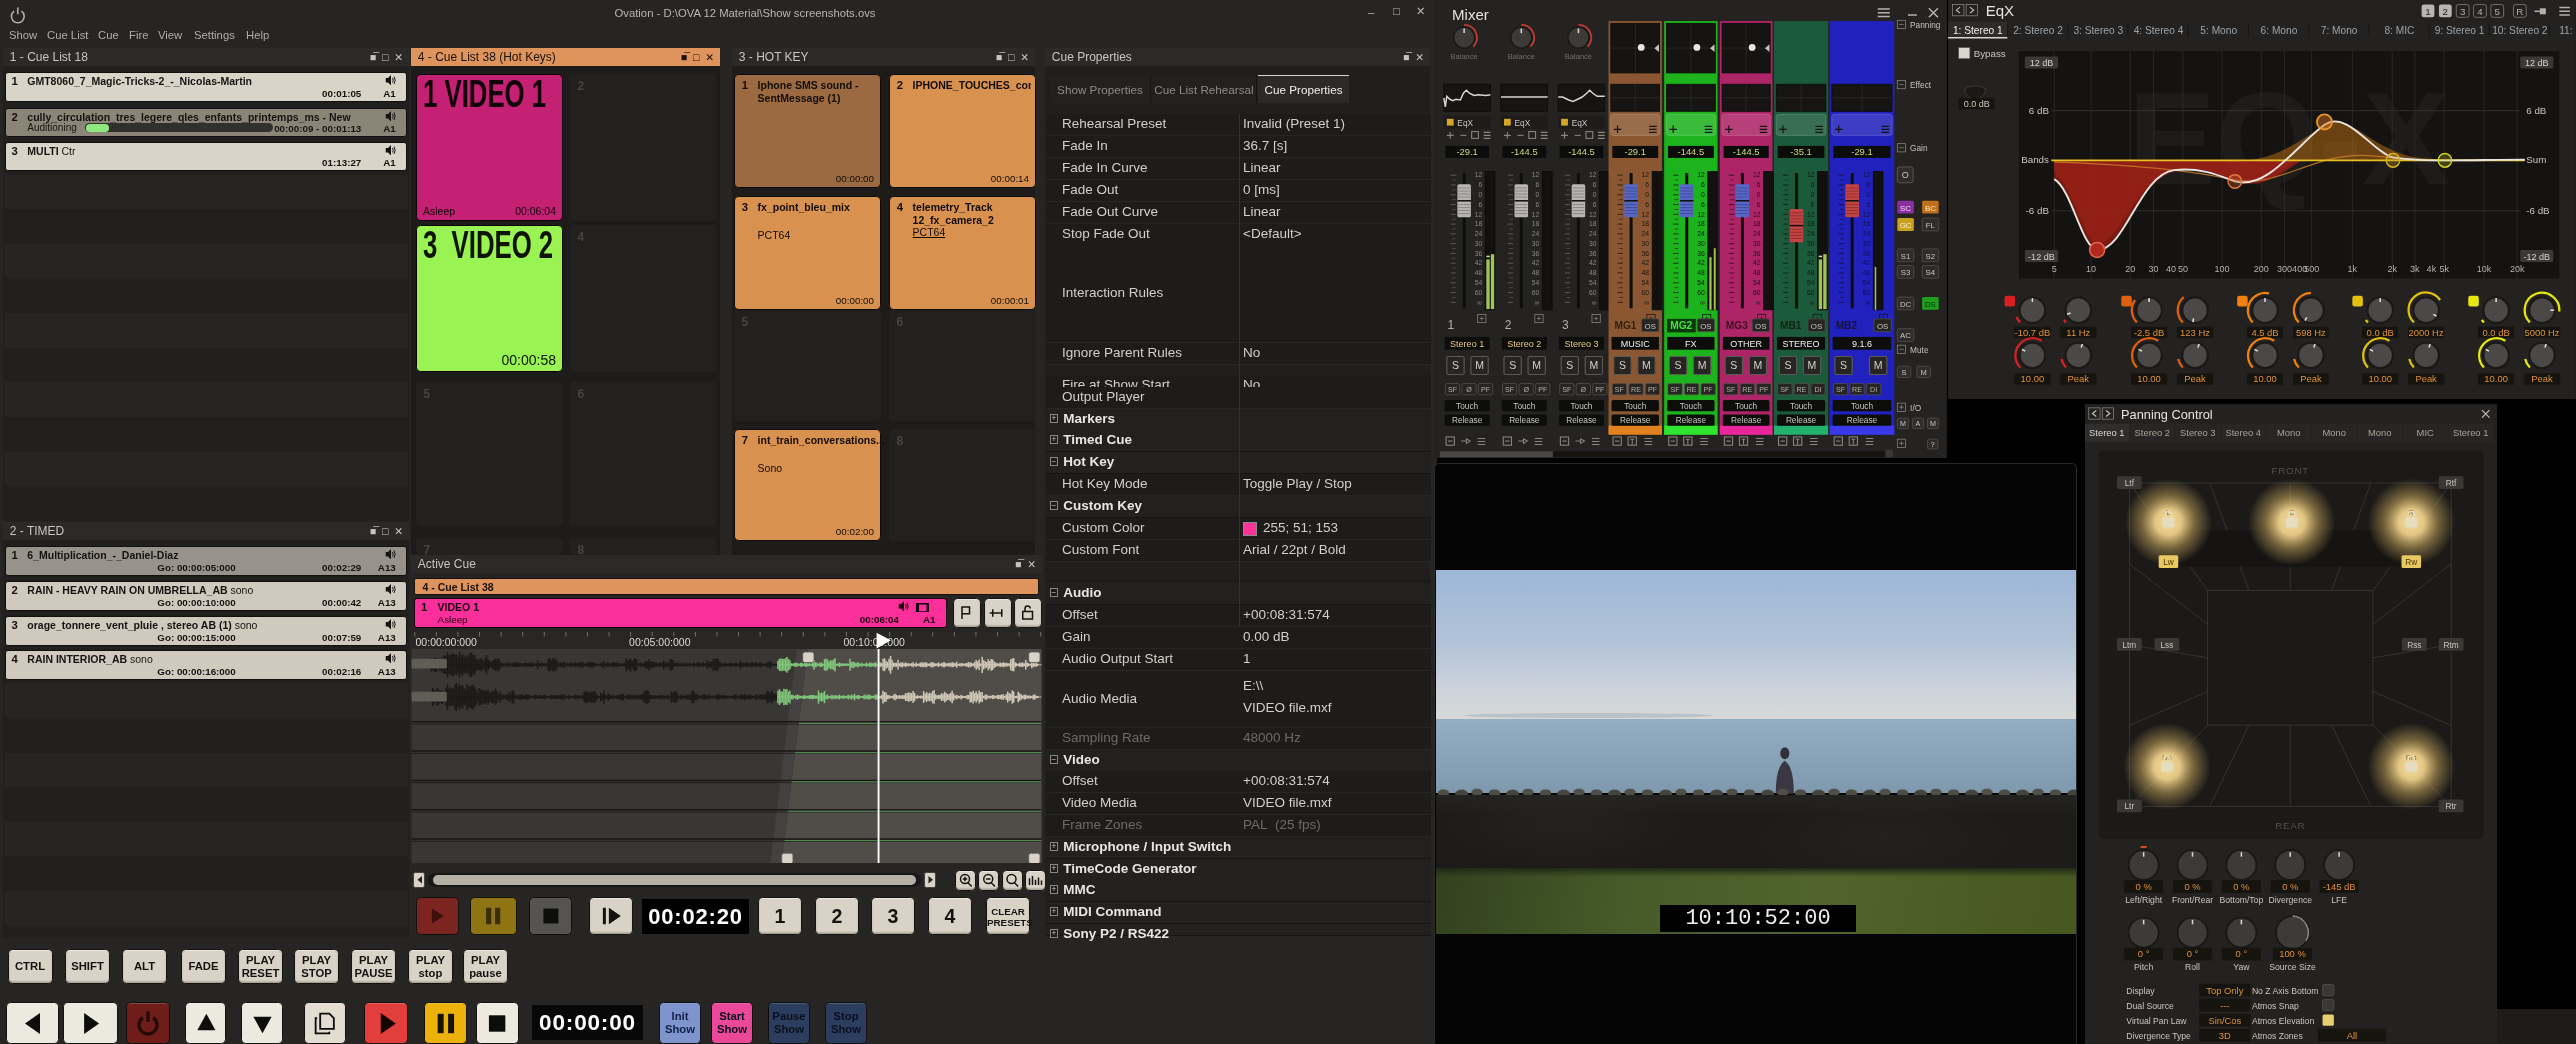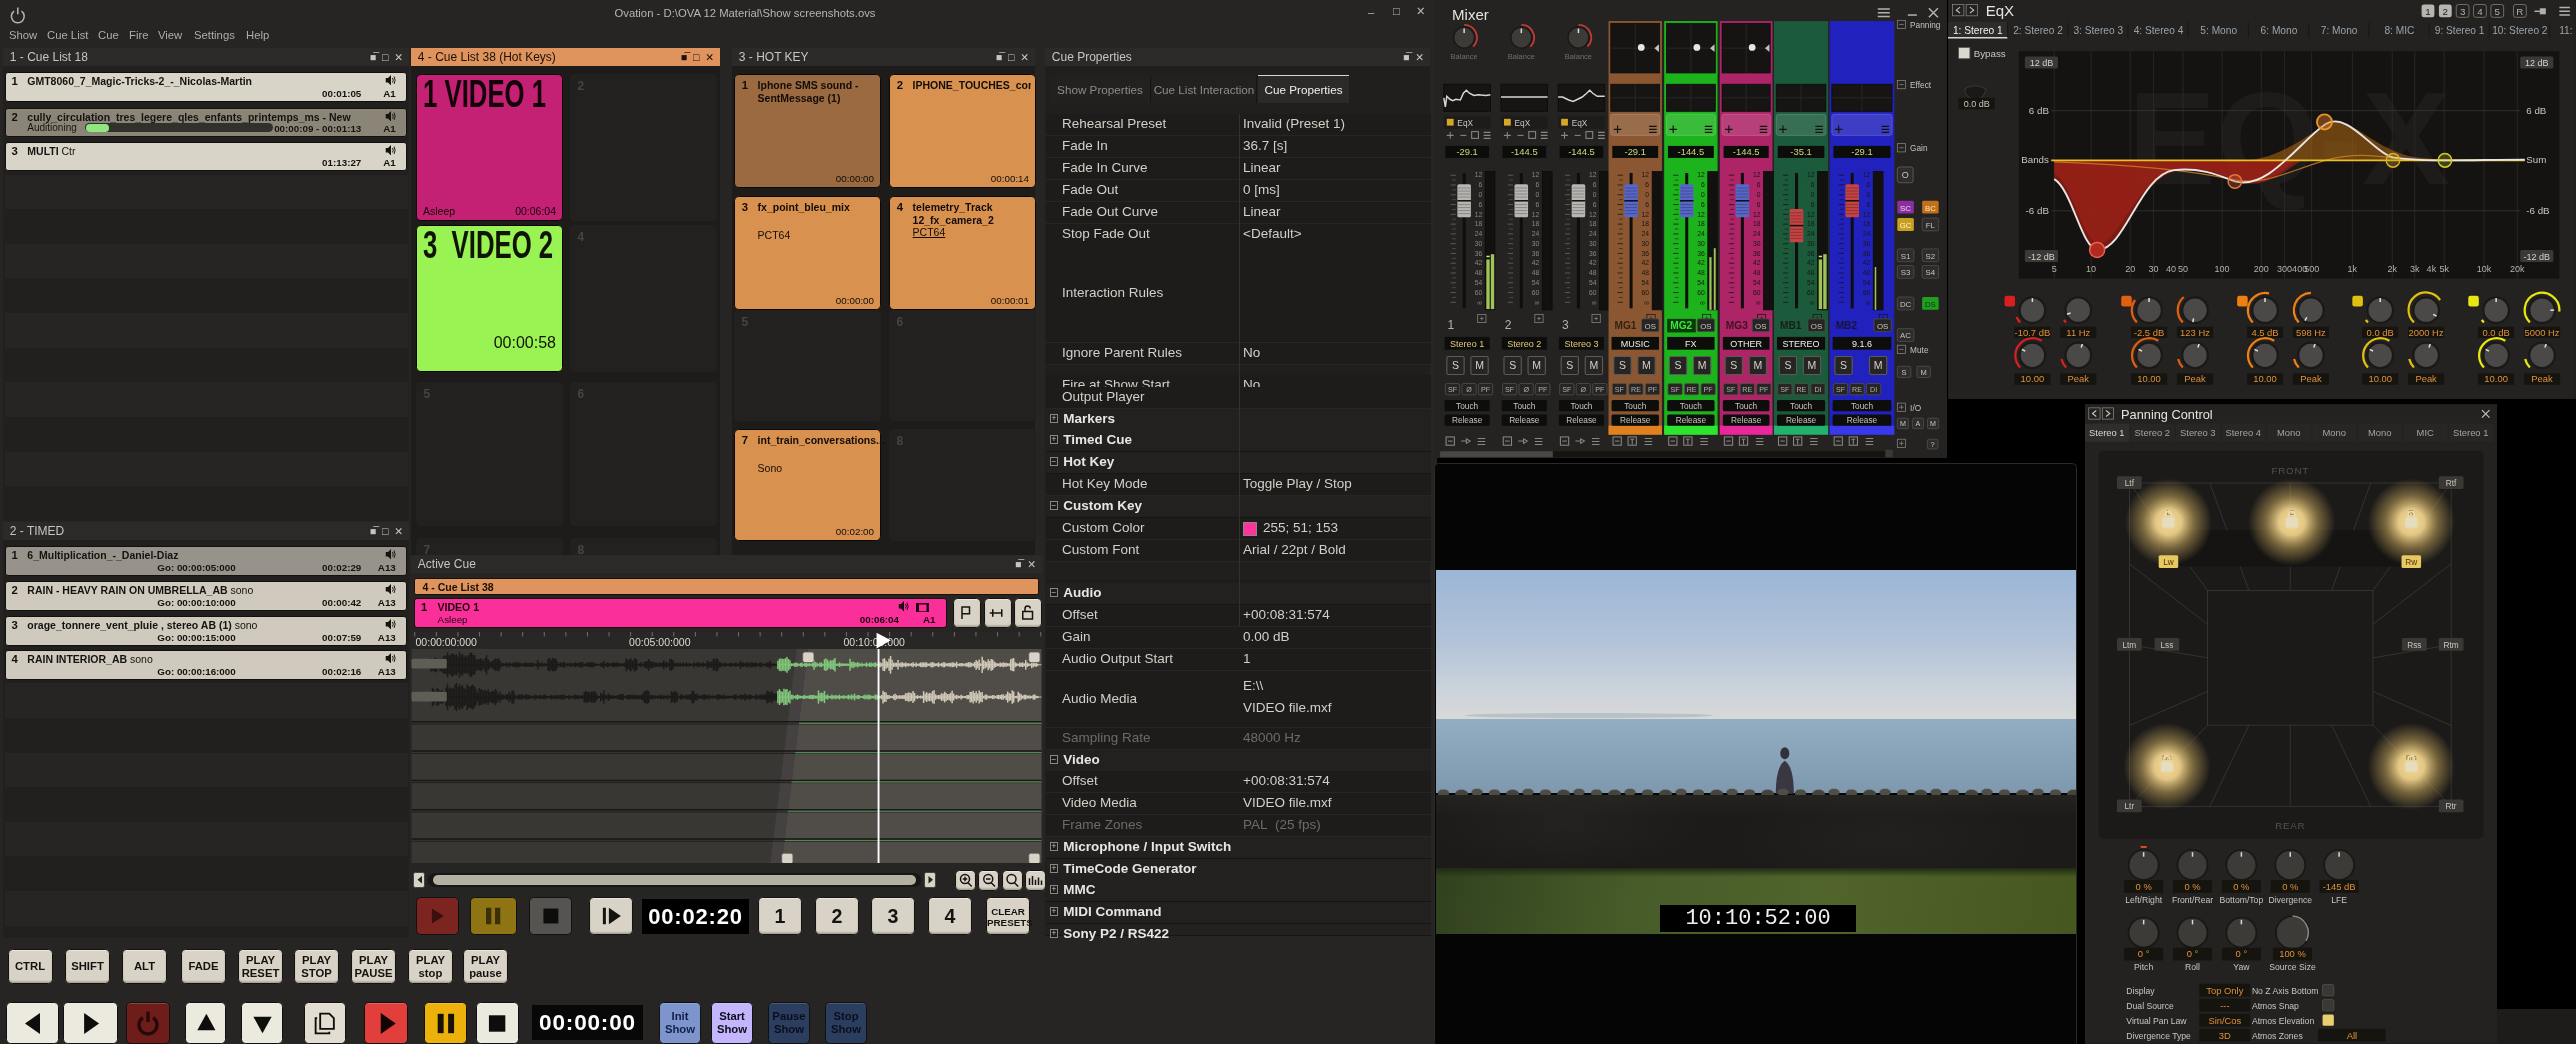--- a/index.html
+++ b/index.html
@@ -173,21 +173,21 @@
 <div class="hk-cell hk-empty" style="left:570px;top:538px;width:147px;height:17.3px">
     <span class="hk-num">8</span>
   </div>
 <div class="hk-cell" style="left:416px;top:74px;width:147px;height:147px;background:#c52174;border:1.5px solid #0c0308">
 <div style="position:absolute;left:6px;top:-2.3px;font-weight:bold;font-size:39px;color:#120308;white-space:nowrap;transform:scaleX(0.66);transform-origin:0 0;line-height:42px">1 VIDEO 1</div>
 <div style="position:absolute;left:6px;bottom:3px;font-size:10.5px;color:#120308">Asleep</div>
 <div style="position:absolute;right:6px;bottom:3px;font-size:10.5px;color:#120308">00:06:04</div>
   </div>
 <div class="hk-cell" style="left:416px;top:225px;width:147px;height:147px;background:#98f353;border:1.5px solid #0c0308">
 <div style="position:absolute;left:6px;top:-2.3px;font-weight:bold;font-size:39px;color:#101405;white-space:nowrap;transform:scaleX(0.66);transform-origin:0 0;line-height:42px">3&nbsp; VIDEO 2</div>
-<div style="position:absolute;right:6px;bottom:19px;font-size:16px;color:#101405">00:00:58</div>
+<div style="position:absolute;right:6px;bottom:3px;font-size:14px;color:#101405">00:00:58</div>
   </div>
 <div class="abs phead" style="left:732px;top:48px;width:303px">3 - HOT KEY<span style="position:absolute;right:6px;top:0px;color:#c9c5be;font-size:10.5px">■̅&nbsp;&nbsp;□&nbsp;&nbsp;✕</span></div>
 <div class="abs" style="left:732px;top:66px;width:303px;height:489px;background:#1d1c1b"></div>
 <div class="hk-cell hk-empty" style="left:734px;top:310px;width:147px;height:111px">
     <span class="hk-num">5</span>
   </div>
 <div class="hk-cell hk-empty" style="left:889px;top:310px;width:147px;height:111px">
     <span class="hk-num">6</span>
   </div>
 <div class="hk-cell hk-empty" style="left:889px;top:429px;width:147px;height:112px">
@@ -1199,21 +1199,21 @@
 <div class="abs bigbtn" style="left:342px;top:0px;width:44px;height:38px;font-size:19.6px;line-height:36px">1</div>
 <div class="abs bigbtn" style="left:399px;top:0px;width:44px;height:38px;font-size:19.6px;line-height:36px">2</div>
 <div class="abs bigbtn" style="left:455px;top:0px;width:44px;height:38px;font-size:19.6px;line-height:36px">3</div>
 <div class="abs bigbtn" style="left:512px;top:0px;width:44px;height:38px;font-size:19.6px;line-height:36px">4</div>
 <div class="abs bigbtn" style="left:570px;top:0px;width:44px;height:38px;font-size:9.8px;line-height:11.3px;padding-top:7.5px">CLEAR<br>PRESETS</div>
 </div>
 <div class="abs phead" style="left:1045px;top:48px;width:385px">Cue Properties<span style="position:absolute;right:6px;top:0px;color:#c9c5be;font-size:10.5px">■̅&nbsp;&nbsp;✕</span></div>
 <div class="abs" style="left:1045px;top:66px;width:385px;height:870px;background:#201f1d"></div>
 <div class="abs" style="left:1050px;top:75px;height:28px;font-size:12.8px">
 <div class="abs" style="left:0px;top:0.8px;width:101px;height:27px;background:#22211f;color:#8e8b85;line-height:27px;text-align:center;border-right:1.5px solid #161514;font-size:11.7px;white-space:nowrap">Show Properties</div>
-<div class="abs" style="left:102px;top:0.8px;width:105px;height:27px;background:#22211f;color:#8e8b85;line-height:27px;text-align:center;border-right:1.5px solid #161514;font-size:11.7px;white-space:nowrap">Cue List Interaction</div>
+<div class="abs" style="left:102px;top:0.8px;width:105px;height:27px;background:#22211f;color:#8e8b85;line-height:27px;text-align:center;border-right:1.5px solid #161514;font-size:11.7px;white-space:nowrap">Cue List Rehearsal</div>
 <div class="abs" style="left:208px;top:0px;width:91px;height:28px;background:#2b2a28;color:#f2f0ec;line-height:27px;text-align:center;border-top:1.5px solid #d8d5d0;font-size:11.7px;white-space:nowrap">Cue Properties</div>
 </div>
 <div class="prop-row" style="top:114px;height:22px">
     <span class="prop-lab" style="top:1.5px">Rehearsal Preset</span>
     <span class="prop-val" style="top:1.5px">Invalid (Preset 1)</span>
   </div>
 <div class="prop-row" style="top:136px;height:22px">
     <span class="prop-lab" style="top:1.5px">Fade In</span>
     <span class="prop-val" style="top:1.5px">36.7 [s]</span>
   </div>
@@ -1379,21 +1379,21 @@
     </svg></div>
 <div class="abs" style="left:424px;top:1002px;width:43px;height:42px;background:#ecb20b;border-radius:4.5px;border:0.8px solid #111;box-shadow:inset 0 0.8px 0 rgba(255,255,255,.25)"><svg width="41" height="41" viewBox="0 0 55 54">
       <rect x="17" y="14" width="8" height="26" fill="#171204"></rect>
       <rect x="31" y="14" width="8" height="26" fill="#171204"></rect>
     </svg></div>
 <div class="abs" style="left:476px;top:1002px;width:43px;height:42px;background:#eceade;border-radius:4.5px;border:0.8px solid #111;box-shadow:inset 0 0.8px 0 rgba(255,255,255,.25)"><svg width="41" height="41" viewBox="0 0 55 54">
       <rect x="16" y="16" width="22" height="22" fill="#0d0d0c"></rect>
     </svg></div>
 <div class="abs" style="left:532px;top:1005px;width:111px;height:35px;background:#080808;color:#fff;font-size:22.6px;line-height:35px;text-align:center;font-weight:bold;letter-spacing:0.8px">00:00:00</div>
 <div class="abs" style="left:659px;top:1002px;width:42px;height:42px;background:#7d95cc;border-radius:4.5px;border:0.8px solid #111;color:#10204a;font-weight:bold;font-size:11.3px;text-align:center;line-height:13.5px;padding-top:6.8px;box-shadow:inset 0 0.8px 0 rgba(255,255,255,.2)">Init<br>Show</div>
-<div class="abs" style="left:711px;top:1002px;width:42px;height:42px;background:#c4b5fd;border-radius:4.5px;border:0.8px solid #111;color:#0a0f1d;font-weight:bold;font-size:11.3px;text-align:center;line-height:13.5px;padding-top:6.8px;box-shadow:inset 0 0.8px 0 rgba(255,255,255,.2)">Start<br>Show</div>
+<div class="abs" style="left:711px;top:1002px;width:42px;height:42px;background:#ec4899;border-radius:4.5px;border:0.8px solid #111;color:#0a0f1d;font-weight:bold;font-size:11.3px;text-align:center;line-height:13.5px;padding-top:6.8px;box-shadow:inset 0 0.8px 0 rgba(255,255,255,.2)">Start<br>Show</div>
 <div class="abs" style="left:768px;top:1002px;width:42px;height:42px;background:#2c3e5f;border-radius:4.5px;border:0.8px solid #111;color:#0a0f1d;font-weight:bold;font-size:11.3px;text-align:center;line-height:13.5px;padding-top:6.8px;box-shadow:inset 0 0.8px 0 rgba(255,255,255,.2)">Pause<br>Show</div>
 <div class="abs" style="left:825px;top:1002px;width:42px;height:42px;background:#2c3e5f;border-radius:4.5px;border:0.8px solid #111;color:#0a0f1d;font-weight:bold;font-size:11.3px;text-align:center;line-height:13.5px;padding-top:6.8px;box-shadow:inset 0 0.8px 0 rgba(255,255,255,.2)">Stop<br>Show</div>
 <svg class="abs" style="left:1434px;top:0px" width="513" height="458" viewBox="0 0 682 609">
     <rect width="682" height="609" fill="#242321"></rect>
     <text x="24" y="26" font-size="20" fill="#e6e3dd">Mixer</text>
     <g stroke="#b5b1aa" stroke-width="2">
       <path d="M590 12 h16 M590 17 h16 M590 22 h16"></path>
       <path d="M630 20 h12"></path>
       <path d="M658 11 l12 12 m0 -12 l-12 12"></path>
     </g>

